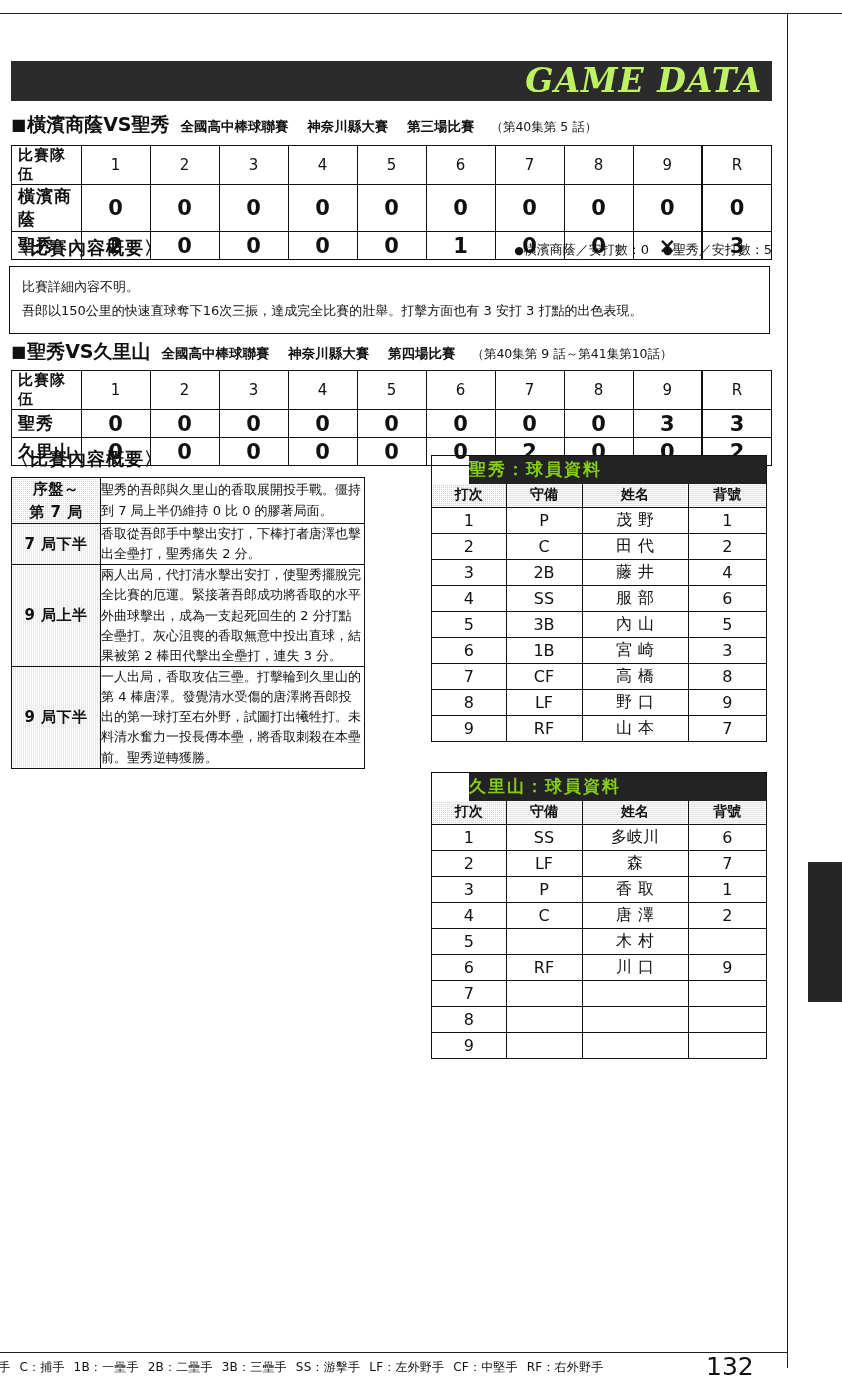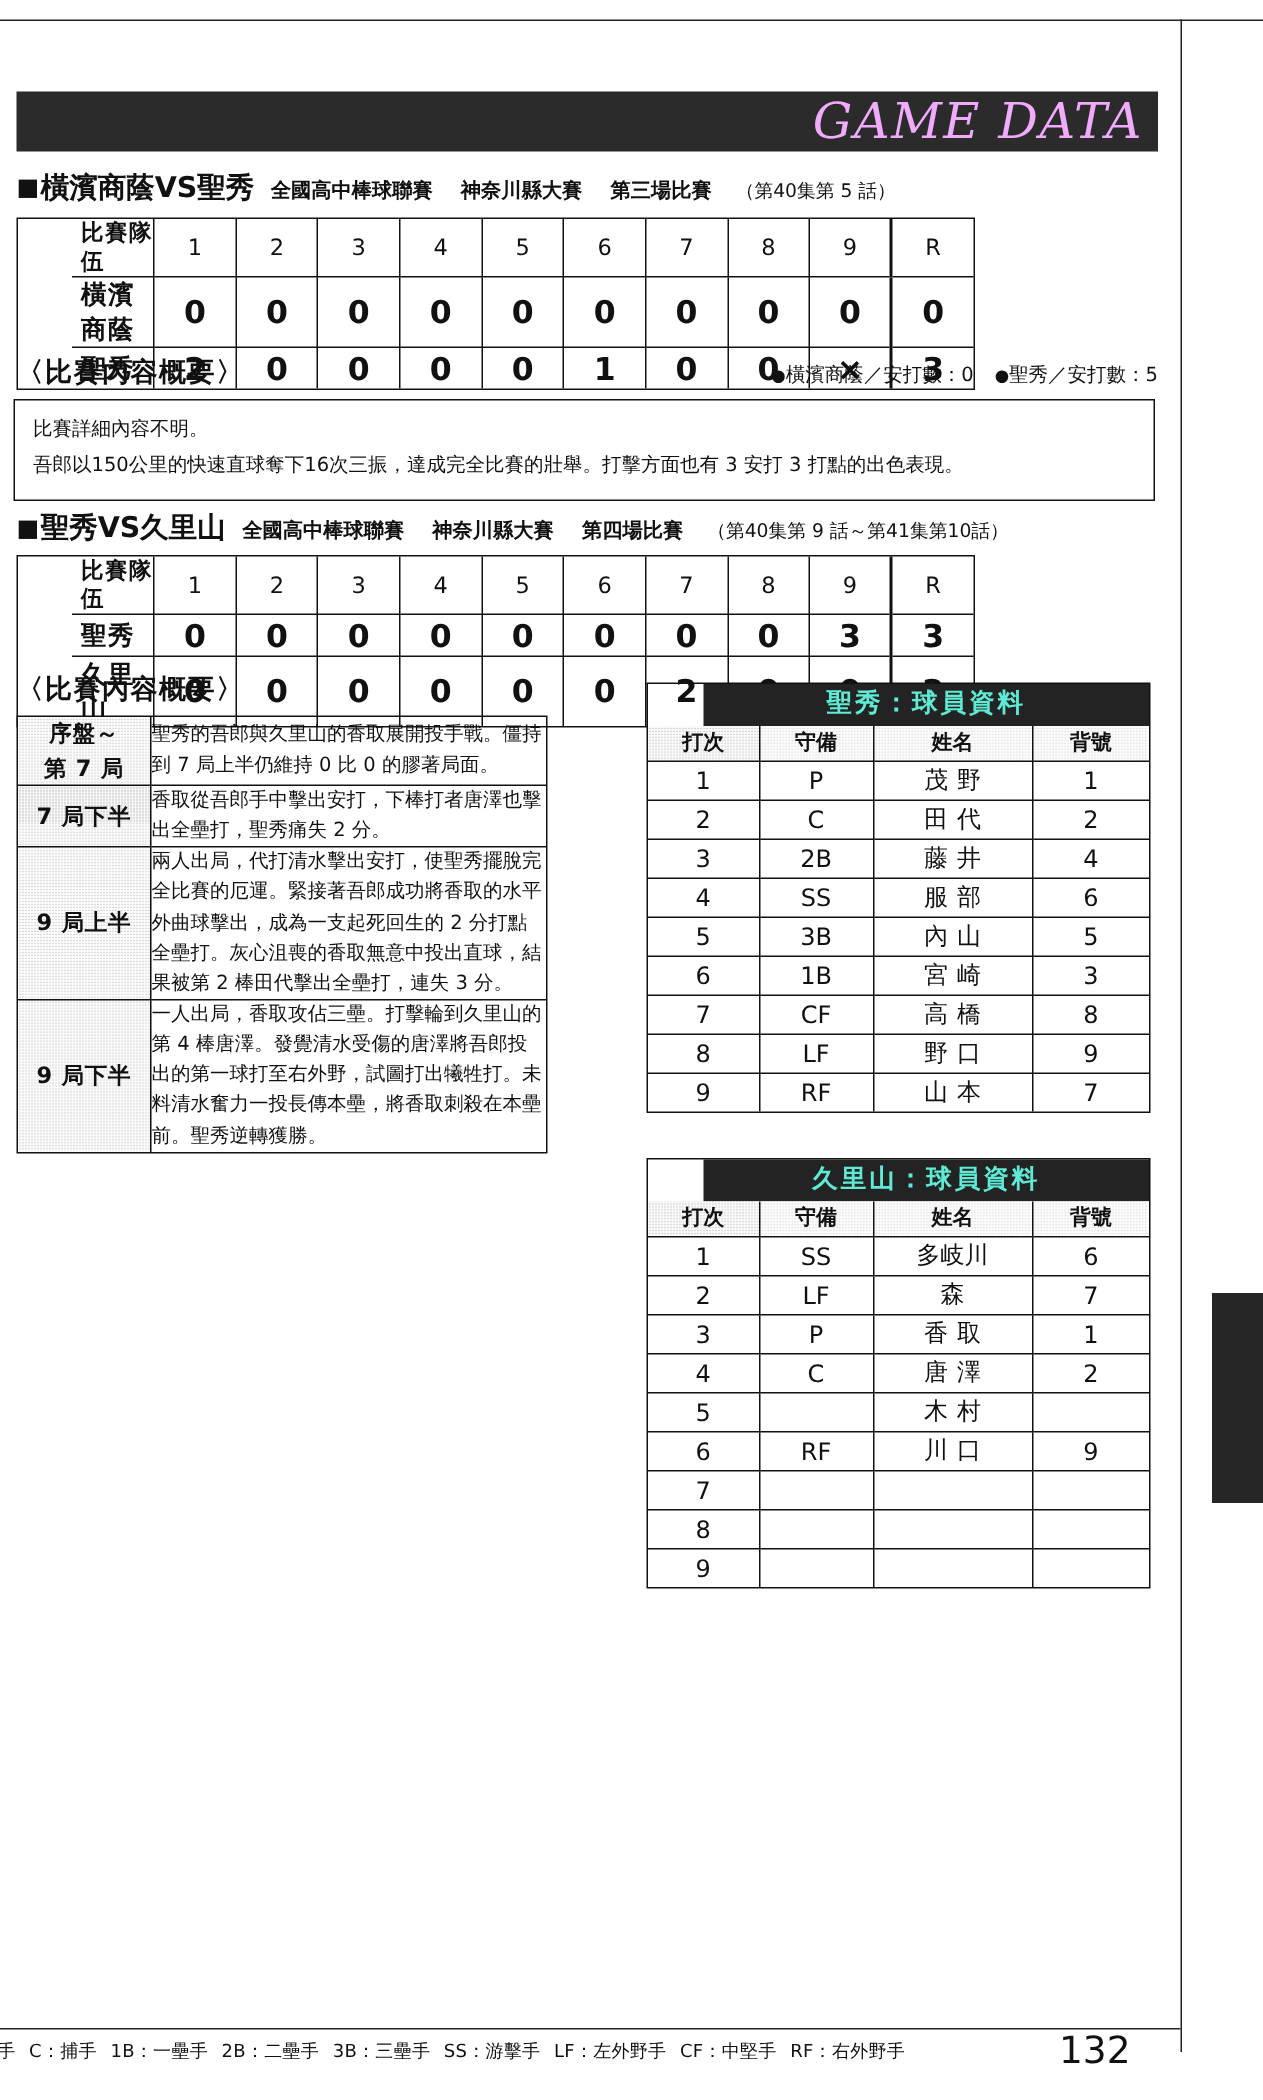--- a/index.html
+++ b/index.html
@@ -54,24 +54,24 @@
   .banner {
     position: absolute;
     left: 11px; top: 61px;
     width: 761px; height: 40px;
     background: #2b2b2b;
   }
   .banner-title {
     position: absolute;
     right: 10px; top: 50%;
     transform: translateY(-52%);
-    color: #f0abfc;
+    color: #bef264;
     font-family: "DejaVu Serif", "Liberation Serif", serif;
     font-style: italic;
-    font-weight: normal;
+    font-weight: bold;
     font-size: 33px;
     letter-spacing: 1px;
     line-height: 1;
     white-space: nowrap;
   }
 
   
   .match-head {
     position: absolute;
     left: 11px;
@@ -100,24 +100,23 @@
   .match-eps {
     font-size: 12.5px;
     font-weight: normal;
     margin-left: 2px;
   }
 
   
   .scorebox {
     position: absolute;
     left: 11px;
-    width: 639px;
+    width: 761px;
     border: 1.5px solid #111;
     box-sizing: border-box;
-    padding-left: 36px;
   }
   table.score {
     border-collapse: collapse;
     width: 100%;
     table-layout: fixed;
   }
   table.score td {
     border: 1px solid #111;
     text-align: center;
     font-size: 19px;
@@ -236,22 +235,22 @@
   
   .roster {
     position: absolute;
     left: 431px;
     width: 336px;
     border: 1.5px solid #111;
     box-sizing: border-box;
   }
   .roster-title {
     background: #232323;
-    color: #5eead4;
-    text-align: center;
+    color: #84cc16;
+    text-align: left;
     font-size: 17px;
     font-weight: bold;
     letter-spacing: 2px;
     padding: 4px 0 5px 0;
     line-height: 1.1;
     margin-left: 37px;
   }
   table.players {
     border-collapse: collapse;
     width: 100%;

